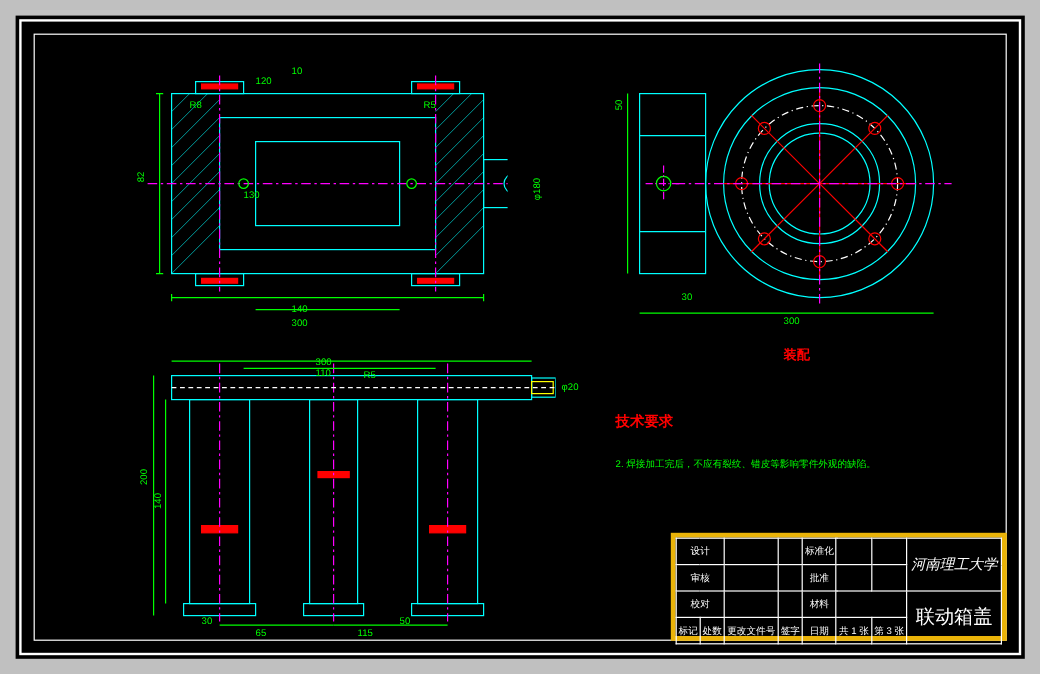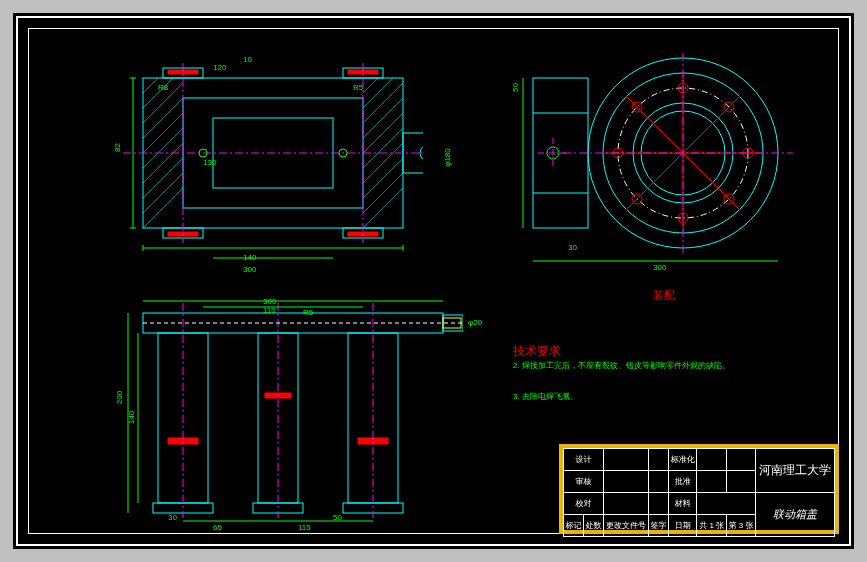--- a/index.html
+++ b/index.html
@@ -3,21 +3,21 @@
 <meta charset="utf-8">
 <style>
 *{margin:0;padding:0;box-sizing:border-box}
 body{background:#c0c0c0;width:867px;height:562px;overflow:hidden;font-family:SimSun,"Microsoft YaHei",sans-serif}
 .outer-frame{position:absolute;top:5px;left:5px;width:857px;height:552px;background:#c0c0c0;padding:8px}
 .canvas{position:relative;width:100%;height:100%;background:#000}
 .border-outer{position:absolute;inset:3px;border:2px solid #fff}
 .border-inner{position:absolute;inset:15px;border:1px solid #fff}
 .dwg{position:absolute}
 .dim-text{color:#0f0;font-size:8px;position:absolute}
-.red-text{color:#f00;font-size:9px;font-weight:normal;position:absolute}
+.red-text{color:#f00;font-size:9px;font-weight:bold;position:absolute}
 .green-text{color:#0f0;font-size:8px;position:absolute}
 .cyan{stroke:#0ff}
 .green{stroke:#0f0}
 .red{stroke:#f00}
 .white{stroke:#fff}
 .yellow{stroke:#ff0}
 .magenta{stroke:#f0f}
 .titleblock{position:absolute;bottom:15px;right:15px;width:280px;height:90px;border:4px solid #eab308}
 .titleblock td{border:1px solid #fff;color:#fff;font-size:8px;text-align:center;padding:1px}
 .hatch{stroke:#0ff;stroke-width:0.5}
@@ -175,52 +175,51 @@
 <span class="dim-text" style="left:100px;top:380px;transform:rotate(-90deg)">200</span>
 <span class="dim-text" style="left:112px;top:400px;transform:rotate(-90deg)">140</span>
 <span class="dim-text" style="left:200px;top:510px">65</span>
 <span class="dim-text" style="left:155px;top:500px">30</span>
 <span class="dim-text" style="left:320px;top:500px">50</span>
 <span class="dim-text" style="left:290px;top:295px">R5</span>
 <span class="dim-text" style="left:285px;top:510px">115</span>
 <span class="dim-text" style="left:455px;top:305px">φ20</span>
 
 <div style="position:absolute;left:500px;top:330px;width:280px">
-<div class="red-text" style="position:relative;font-size:12px;margin-bottom:0">技术要求</div>
+<div class="red-text" style="position:relative;font-size:12px;margin-bottom:21px">技术要求</div>
 <div class="green-text" style="position:relative;margin-bottom:20px">2. 焊接加工完后，不应有裂纹、错皮等影响零件外观的缺陷。</div>
-<div class="green-text" style="position:relative">3. 去除电焊飞溅。</div>
 </div>
 
 <div class="titleblock">
 <table style="width:100%;height:100%;border-collapse:collapse">
 <tbody>
             <tr style="height:22px">
 <td colspan="2">设计</td>
 <td></td>
 <td></td>
 <td colspan="2">标准化</td>
 <td></td>
 <td></td>
-<td colspan="4" rowspan="2" style="font-size:12px;color:#fff">河南理工大学</td>
+<td colspan="4" rowspan="2" style="font-size:12px;font-style:italic;color:#fff">河南理工大学</td>
 </tr>
 <tr style="height:22px">
 <td colspan="2">审核</td>
 <td></td>
 <td></td>
 <td colspan="2">批准</td>
 <td></td>
 <td></td>
 </tr>
 <tr style="height:22px">
 <td colspan="2">校对</td>
 <td></td>
 <td></td>
 <td colspan="2">材料</td>
 <td colspan="2"></td>
-<td colspan="4" rowspan="2" style="font-size:11px;font-style:italic;color:#fff">联动箱盖</td>
+<td colspan="4" rowspan="2" style="font-size:16px;color:#fff">联动箱盖</td>
 </tr>
 <tr style="height:22px">
 <td>标记</td>
 <td>处数</td>
 <td>更改文件号</td>
 <td>签字</td>
 <td>日期</td>
 <td colspan="2">共 1 张</td>
 <td>第 3 张</td>
 </tr>

